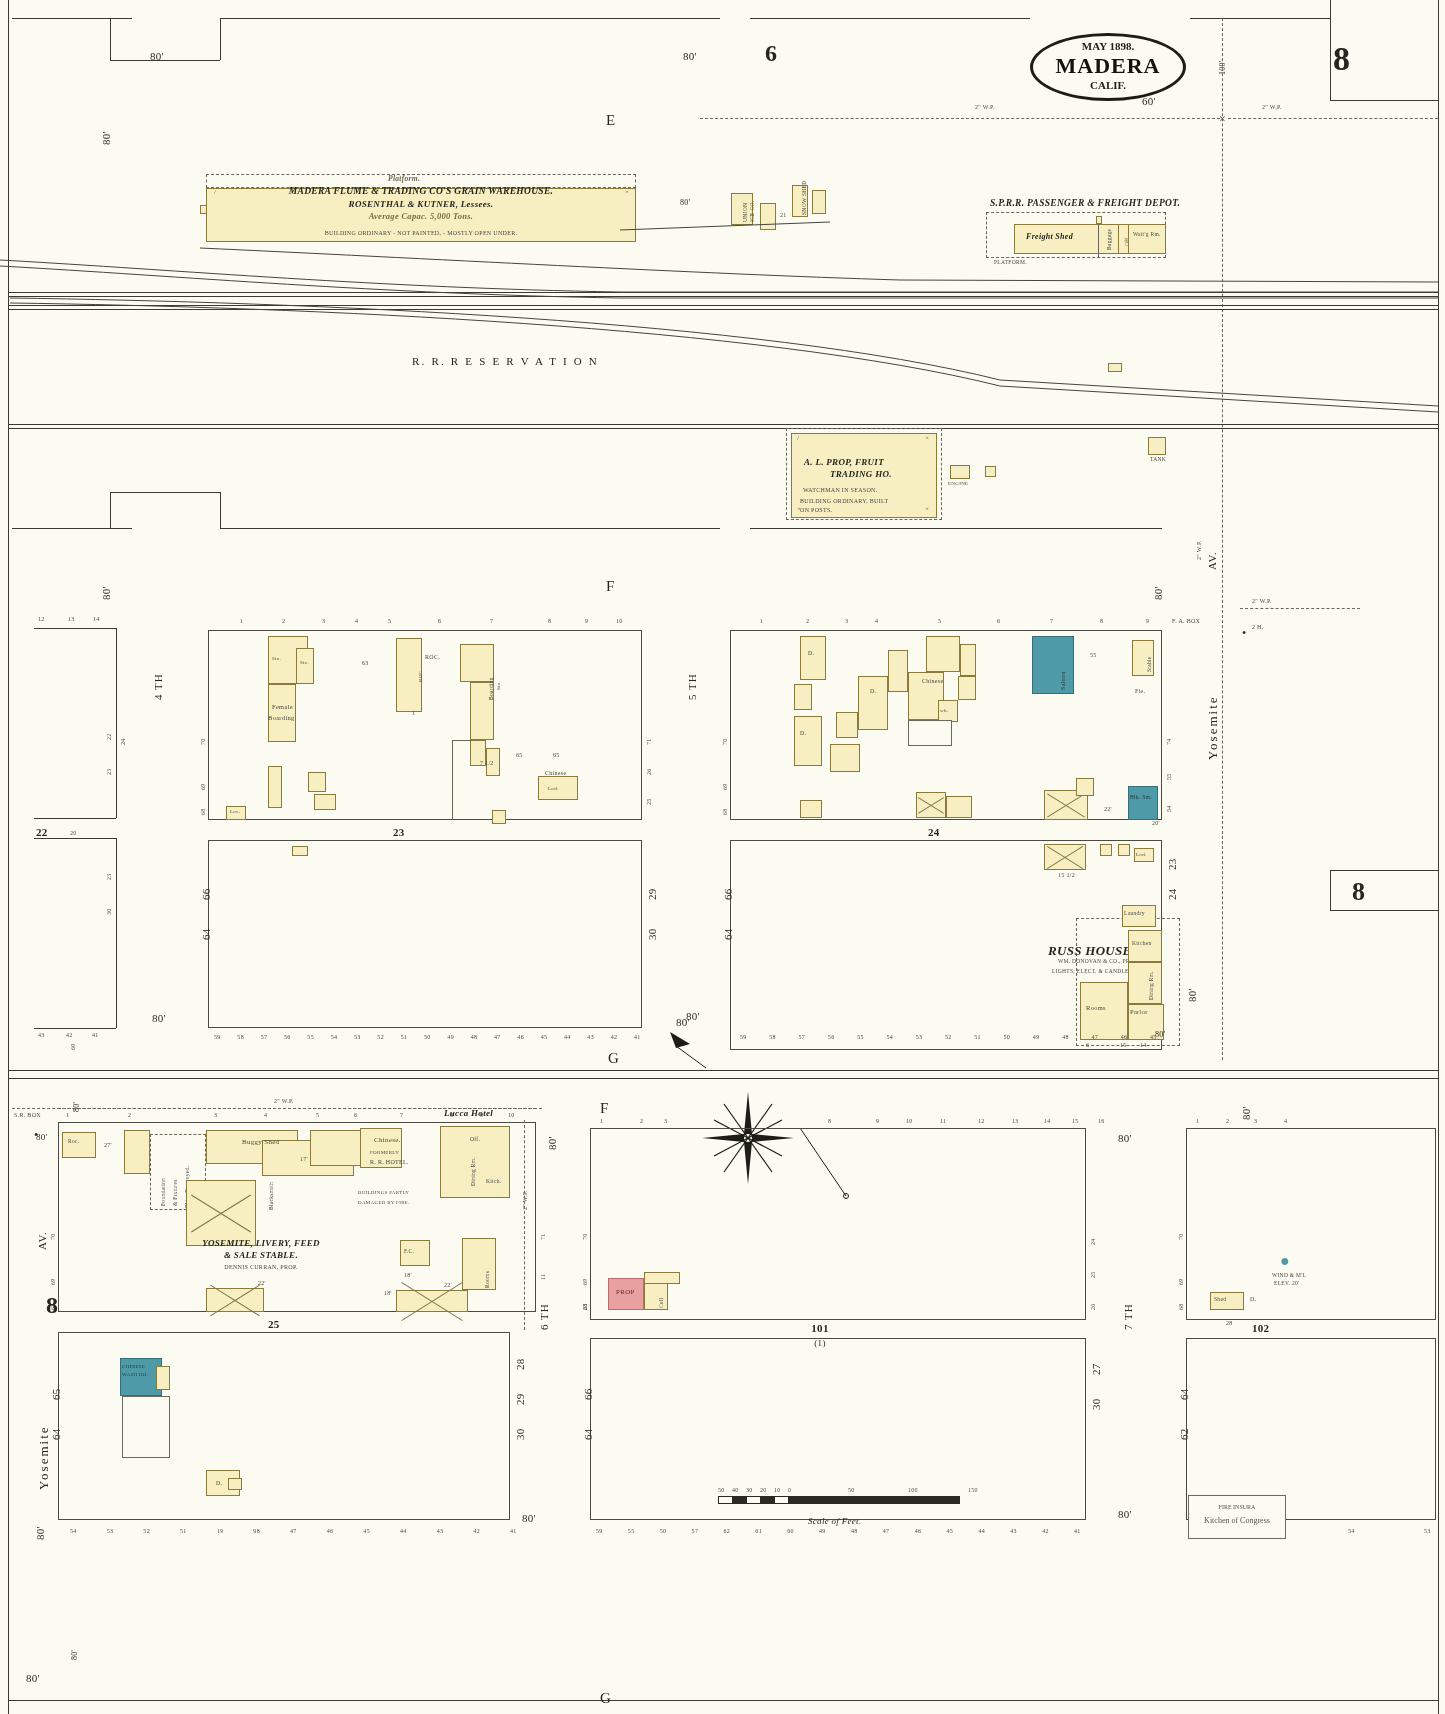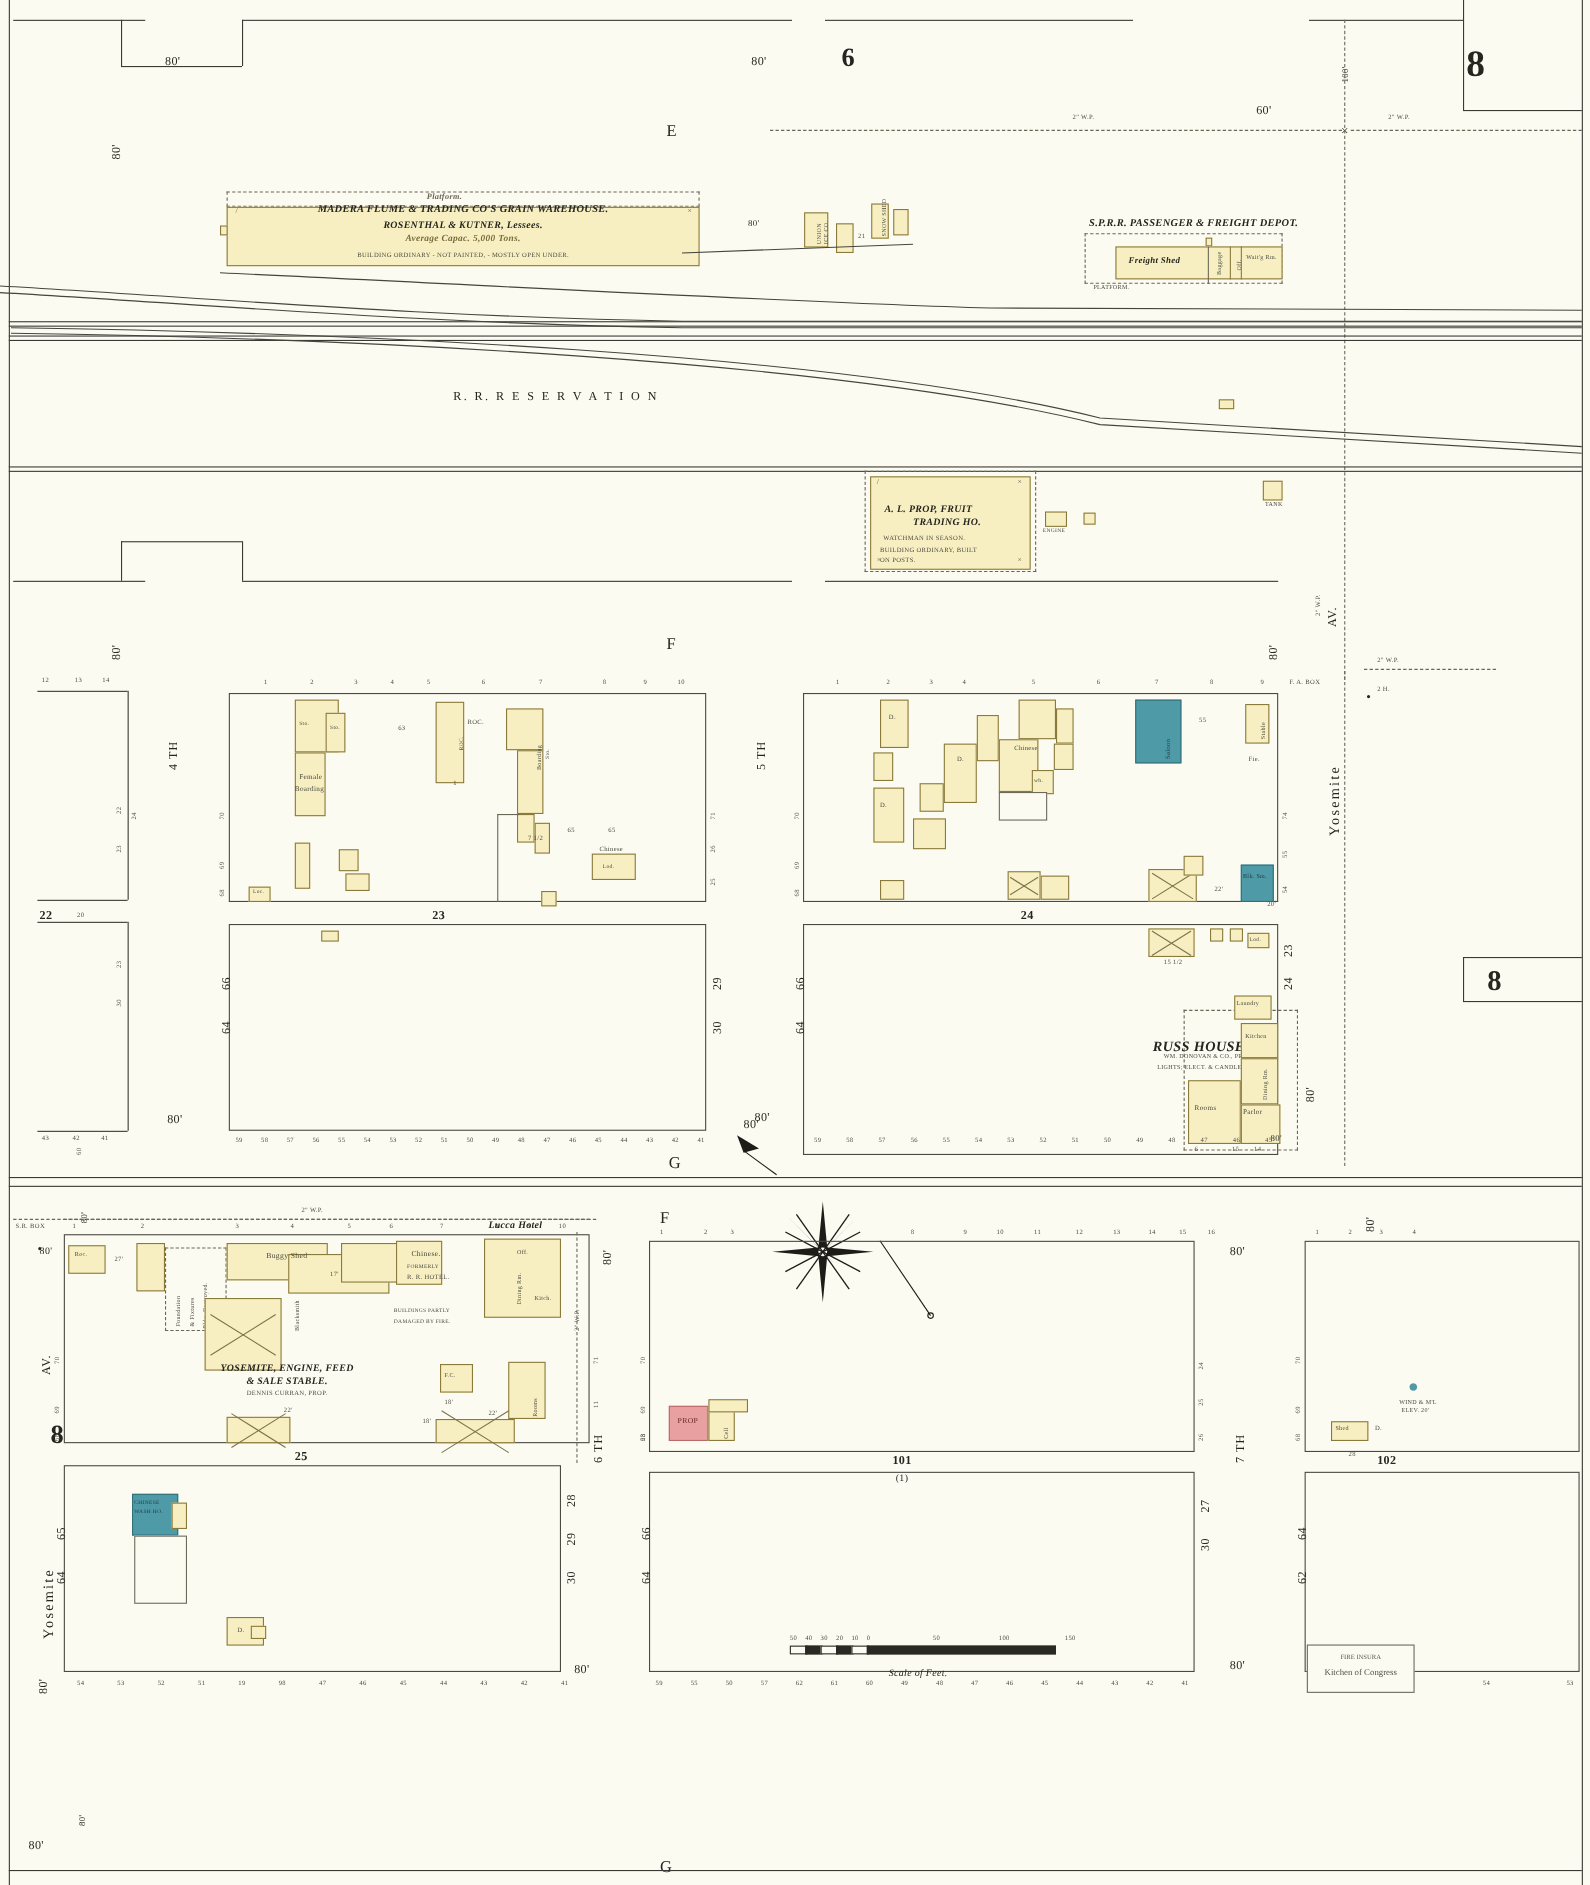--- a/index.html
+++ b/index.html
@@ -52,20 +52,25 @@
   .cross:after{transform:rotate(-32deg);}
 </style>
 </head>
 <body>
 
 <div id="sheet">
 
   <div class="ln vl" style="left:8px;top:0;height:1714px;"></div>
   <div class="ln vl" style="left:1438px;top:0;height:1714px;"></div>
 
+  <div id="cartouche">
+    <div class="l1">MAY 1898.</div>
+    <div class="l2">MADERA</div>
+    <div class="l3">CALIF.</div>
+  </div>
 
   <div class="t" style="left:1333px;top:40px;font-size:34px;font-weight:700;font-family:'Liberation Serif',serif;">8</div>
   <div class="t" style="left:765px;top:40px;font-size:24px;font-weight:700;font-family:'Liberation Serif',serif;">6</div>
 
   <div class="ln vl" style="left:1330px;top:0;height:100px;"></div>
   <div class="ln hl" style="left:1330px;top:100px;width:108px;"></div>
   <div class="ln vl" style="left:1330px;top:870px;height:40px;"></div>
   <div class="ln hl" style="left:1330px;top:870px;width:108px;"></div>
   <div class="ln hl" style="left:1330px;top:910px;width:108px;"></div>
   <div class="t" style="left:1352px;top:877px;font-size:26px;font-weight:700;font-family:'Liberation Serif',serif;">8</div>
@@ -481,21 +486,21 @@
   <div class="t tiny" style="left:370px;top:1159px;font-size:6px;">R. R. HOTEL.</div>
   <div class="t tiny" style="left:358px;top:1190px;font-size:5px;">BUILDINGS PARTLY</div>
   <div class="t tiny" style="left:358px;top:1200px;font-size:5px;">DAMAGED BY FIRE.</div>
   <div class="bldg" style="left:440px;top:1126px;width:70px;height:72px;"></div>
   <div class="t tiny" style="left:470px;top:1136px;font-size:5.5px;">Off.</div>
   <div class="t tiny rot90" style="left:470px;top:1186px;font-size:5.5px;">Dining Rm.</div>
   <div class="t tiny" style="left:486px;top:1178px;font-size:5.5px;">Kitch.</div>
   <div class="bldg" style="left:186px;top:1180px;width:70px;height:66px;"></div>
   <div class="cross" style="left:186px;top:1180px;width:70px;height:66px;"></div>
   <div class="t tiny rot90" style="left:268px;top:1210px;font-size:5.5px;">Blacksmith</div>
-  <div class="t sm hand ctr" style="left:186px;top:1238px;width:150px;font-size:9px;">YOSEMITE, ENGINE, FEED</div>
+  <div class="t sm hand ctr" style="left:186px;top:1238px;width:150px;font-size:9px;">YOSEMITE, LIVERY, FEED</div>
   <div class="t sm hand ctr" style="left:186px;top:1250px;width:150px;font-size:9px;">&amp; SALE STABLE.</div>
   <div class="t tiny ctr" style="left:186px;top:1264px;width:150px;">DENNIS CURRAN, PROP.</div>
   <div class="bldg" style="left:400px;top:1240px;width:30px;height:26px;"></div>
   <div class="t tiny" style="left:404px;top:1248px;font-size:5.5px;">F.C.</div>
   <div class="bldg" style="left:462px;top:1238px;width:34px;height:52px;"></div>
   <div class="t tiny rot90" style="left:484px;top:1288px;font-size:5.5px;">Rooms</div>
   <div class="bldg" style="left:206px;top:1288px;width:58px;height:24px;"></div>
   <div class="cross" style="left:206px;top:1288px;width:58px;height:24px;"></div>
   <div class="t tiny" style="left:258px;top:1280px;">22'</div>
   <div class="bldg" style="left:396px;top:1290px;width:72px;height:22px;"></div>

